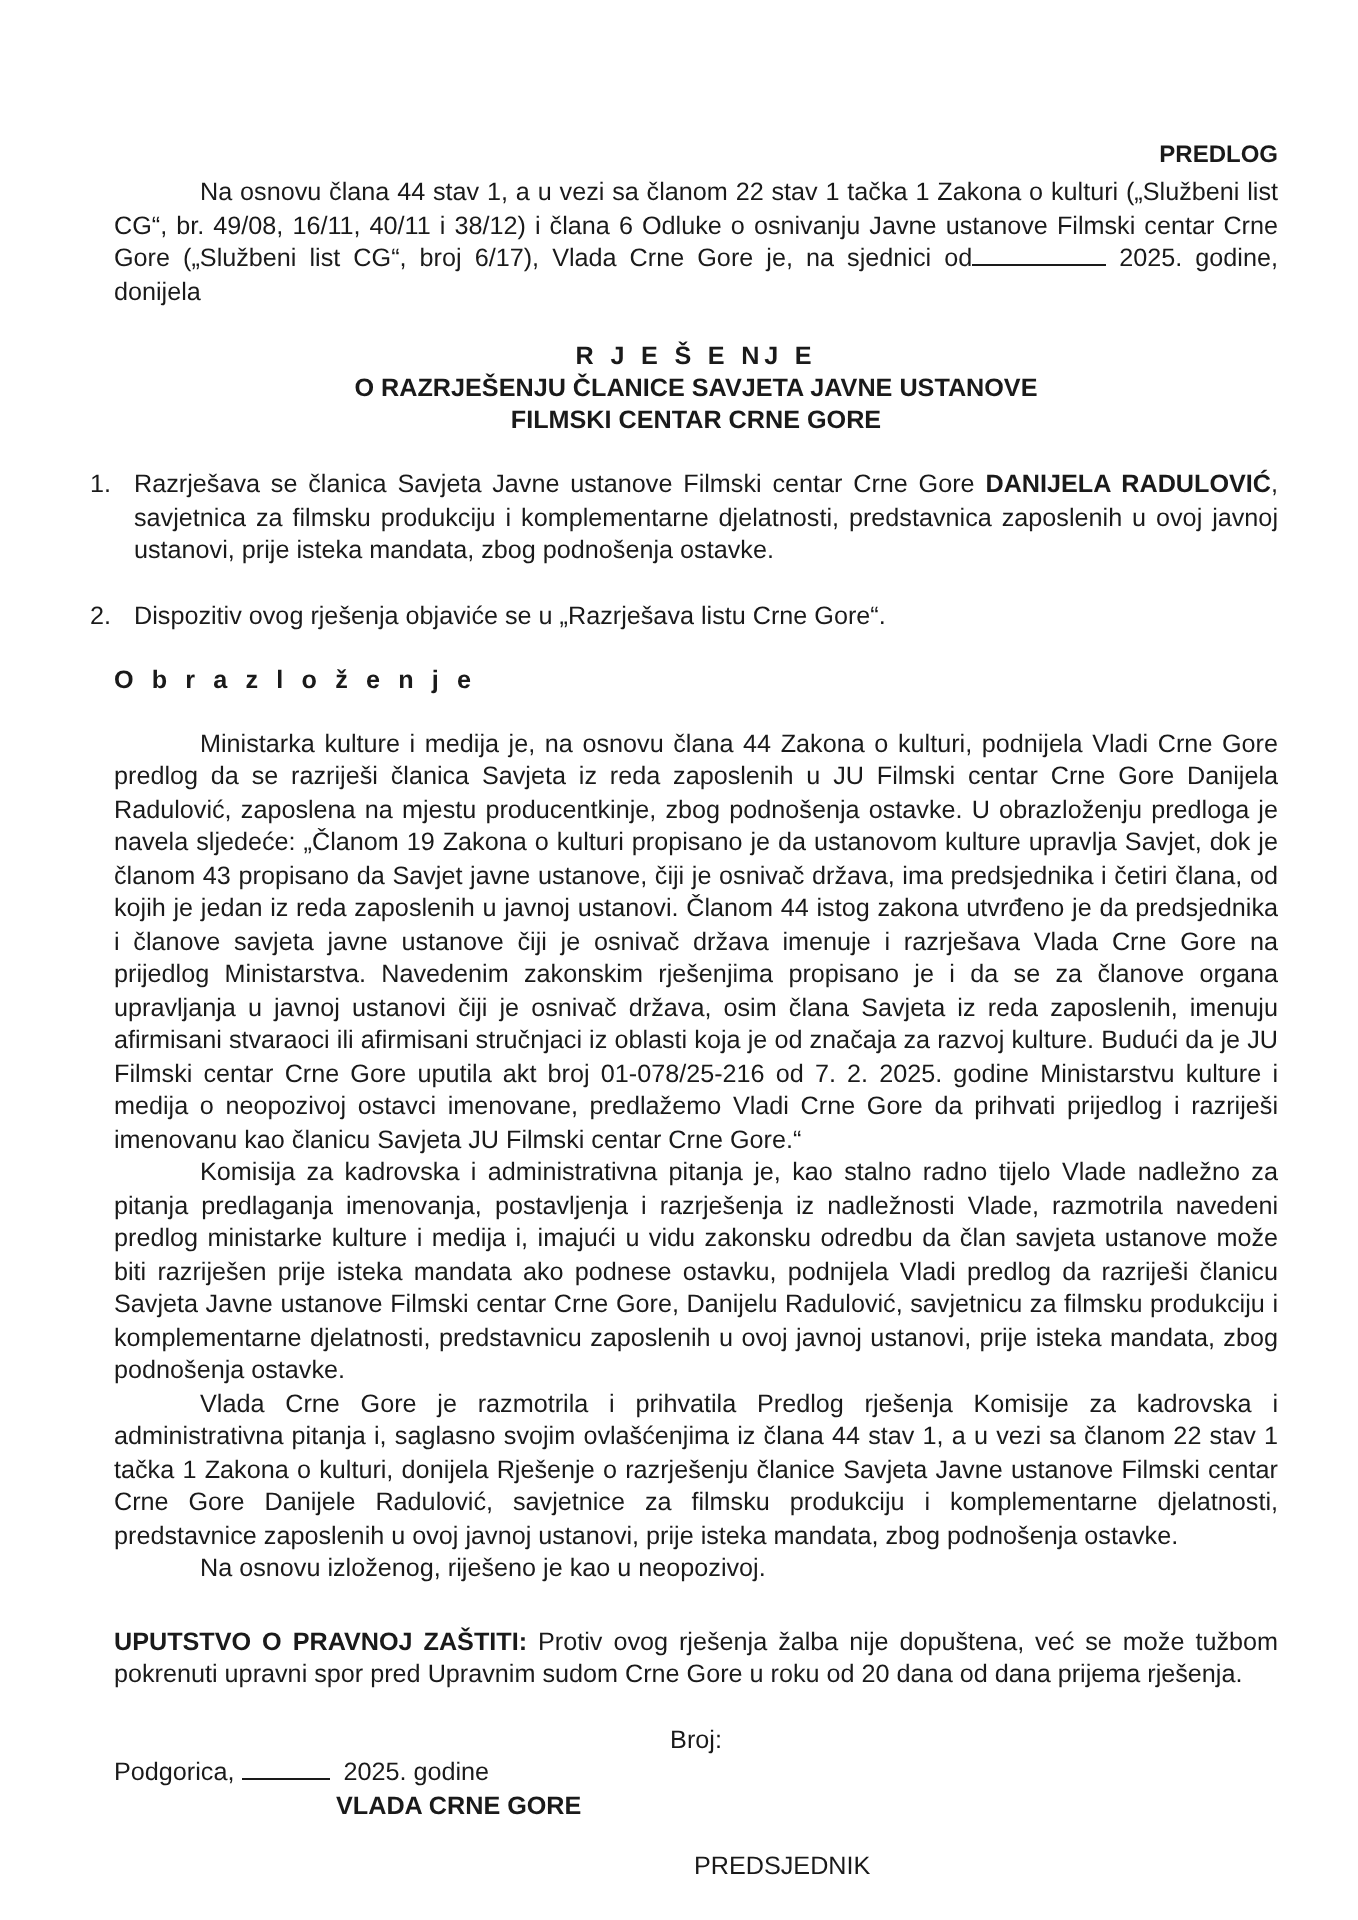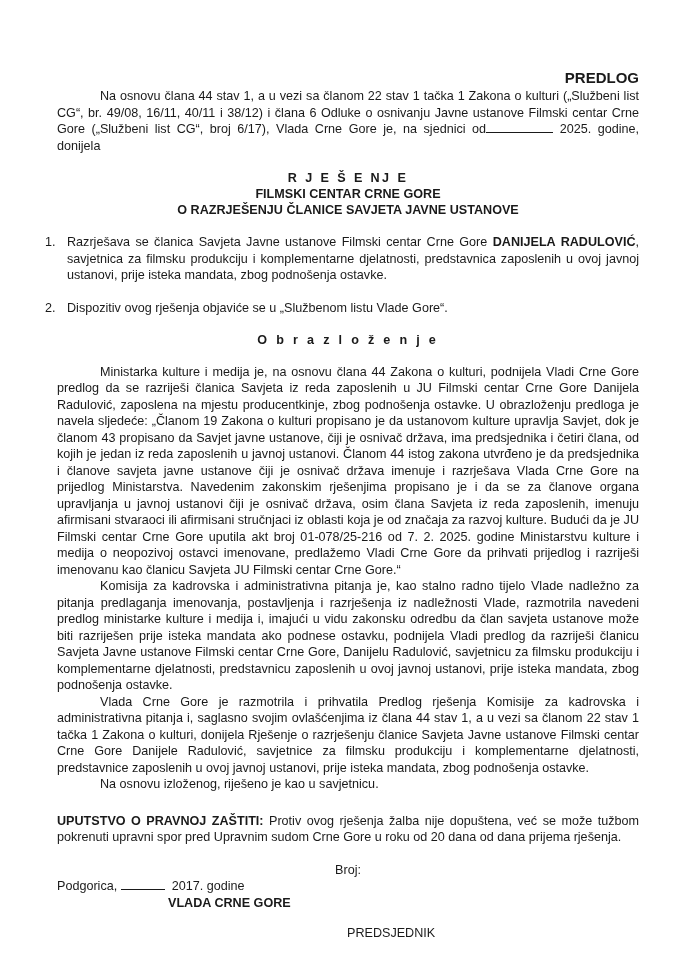--- a/index.html
+++ b/index.html
@@ -5,73 +5,73 @@
   * { margin: 0; padding: 0; box-sizing: border-box; }
   html, body { width: 679px; height: 960px; background: #ffffff; overflow: hidden; }
   body {
     font-family: "Liberation Sans", sans-serif;
     color: #1a1a1a;
     font-size: 12.6px;
     line-height: 16.5px;
     position: relative;
   }
   .page { position: absolute; left: 57px; top: 69px; width: 582px; }
-  .predlog { text-align: right; font-weight: bold; font-size: 15px; line-height: 17px; margin-bottom: 2px; }
+  .predlog { text-align: right; font-weight: bold; font-size: 12px; line-height: 17px; margin-bottom: 2px; }
   .p { text-align: justify; }
   .indent { text-indent: 43px; }
   .title-block { margin-top: 16px; font-weight: bold; text-align: center; line-height: 16px; }
   .title-spaced { letter-spacing: 2.4px; }
   .list { margin-top: 16px; margin-left: -12px; }
   .li { display: flex; margin-bottom: 16px; }
   .li-num { width: 22px; flex: 0 0 22px; }
   .li-text { flex: 1; text-align: justify; }
   .b { font-weight: bold; }
-  .obr { font-weight: bold; text-align: center; letter-spacing: 2.8px; margin-top: 6px; margin-bottom: 15px; }
+  .obr { font-weight: bold; letter-spacing: 2.8px; margin-top: 6px; margin-bottom: 15px; }
   .upts { margin-top: 20px; text-align: justify; }
   .broj { margin-top: 16px; text-align: center; }
   .vlada { font-weight: bold; margin-left: 111px; margin-top: 0px; }
   .pred { font-weight: normal; margin-left: 290px; margin-top: 15px; line-height: 15px; }
   .pname { margin-left: 290px; line-height: 15px; }
   .blank { display: inline-block; border-bottom: 1px solid #1a1a1a; height: 11px; vertical-align: baseline; }
 </style>
 </head>
 <body>
 
 <div class="page">
 
   <div class="predlog">PREDLOG</div>
 
   <p class="p indent"><span>Na osnovu člana 44 stav 1, a u vezi sa članom 22 stav 1 tačka 1 Zakona o kulturi („Službeni list CG“, br. 49/08, 16/11, 40/11 i 38/12) i člana 6 Odluke o osnivanju Javne ustanove Filmski centar Crne Gore („Službeni list CG“, broj 6/17), Vlada Crne Gore je, na sjednici od</span><span class="blank" style="width:67px;"></span><span> 2025. godine, donijela</span></p>
 
   <div class="title-block">
     <div class="title-spaced">R J E Š E NJ E</div>
+    <div>O RAZRJEŠENJU ČLANICE SAVJETA JAVNE USTANOVE</div>
     <div>FILMSKI CENTAR CRNE GORE</div>
-    <div>O RAZRJEŠENJU ČLANICE SAVJETA JAVNE USTANOVE</div>
   </div>
 
   <div class="list">
     <div class="li">
       <span class="li-num">1.</span>
       <span class="li-text"><span>Razrješava se članica Savjeta Javne ustanove Filmski centar Crne Gore </span><span class="b">DANIJELA RADULOVIĆ</span><span>, savjetnica za filmsku produkciju i komplementarne djelatnosti, predstavnica zaposlenih u ovoj javnoj ustanovi, prije isteka mandata, zbog podnošenja ostavke.</span></span>
     </div>
     <div class="li">
       <span class="li-num">2.</span>
-      <span class="li-text">Dispozitiv ovog rješenja objaviće se u „Službenom listu Vlade Gore“.</span>
+      <span class="li-text">Dispozitiv ovog rješenja objaviće se u „Razrješava listu Crne Gore“.</span>
     </div>
   </div>
 
   <div class="obr">O b r a z l o ž e n j e</div>
 
   <p class="p indent">Ministarka kulture i medija je, na osnovu člana 44 Zakona o kulturi, podnijela Vladi Crne Gore predlog da se razriješi članica Savjeta iz reda zaposlenih u JU Filmski centar Crne Gore Danijela Radulović, zaposlena na mjestu producentkinje, zbog podnošenja ostavke. U obrazloženju predloga je navela sljedeće: „Članom 19 Zakona o kulturi propisano je da ustanovom kulture upravlja Savjet, dok je članom 43 propisano da Savjet javne ustanove, čiji je osnivač država, ima predsjednika i četiri člana, od kojih je jedan iz reda zaposlenih u javnoj ustanovi. Članom 44 istog zakona utvrđeno je da predsjednika i članove savjeta javne ustanove čiji je osnivač država imenuje i razrješava Vlada Crne Gore na prijedlog Ministarstva. Navedenim zakonskim rješenjima propisano je i da se za članove organa upravljanja u javnoj ustanovi čiji je osnivač država, osim člana Savjeta iz reda zaposlenih, imenuju afirmisani stvaraoci ili afirmisani stručnjaci iz oblasti koja je od značaja za razvoj kulture. Budući da je JU Filmski centar Crne Gore uputila akt broj 01-078/25-216 od 7. 2. 2025. godine Ministarstvu kulture i medija o neopozivoj ostavci imenovane, predlažemo Vladi Crne Gore da prihvati prijedlog i razriješi imenovanu kao članicu Savjeta JU Filmski centar Crne Gore.“</p>
   <p class="p indent">Komisija za kadrovska i administrativna pitanja je, kao stalno radno tijelo Vlade nadležno za pitanja predlaganja imenovanja, postavljenja i razrješenja iz nadležnosti Vlade, razmotrila navedeni predlog ministarke kulture i medija i, imajući u vidu zakonsku odredbu da član savjeta ustanove može biti razriješen prije isteka mandata ako podnese ostavku, podnijela Vladi predlog da razriješi članicu Savjeta Javne ustanove Filmski centar Crne Gore, Danijelu Radulović, savjetnicu za filmsku produkciju i komplementarne djelatnosti, predstavnicu zaposlenih u ovoj javnoj ustanovi, prije isteka mandata, zbog podnošenja ostavke.</p>
   <p class="p indent">Vlada Crne Gore je razmotrila i prihvatila Predlog rješenja Komisije za kadrovska i administrativna pitanja i, saglasno svojim ovlašćenjima iz člana 44 stav 1, a u vezi sa članom 22 stav 1 tačka 1 Zakona o kulturi, donijela Rješenje o razrješenju članice Savjeta Javne ustanove Filmski centar Crne Gore Danijele Radulović, savjetnice za filmsku produkciju i komplementarne djelatnosti, predstavnice zaposlenih u ovoj javnoj ustanovi, prije isteka mandata, zbog podnošenja ostavke.</p>
-  <p class="p indent">Na osnovu izloženog, riješeno je kao u savjetnicu.</p>
+  <p class="p indent">Na osnovu izloženog, riješeno je kao u neopozivoj.</p>
 
   <p class="upts"><span class="b">UPUTSTVO O PRAVNOJ ZAŠTITI:</span><span> Protiv ovog rješenja žalba nije dopuštena, već se može tužbom pokrenuti upravni spor pred Upravnim sudom Crne Gore u roku od 20 dana od dana prijema rješenja.</span></p>
 
   <div class="broj">Broj:</div>
-  <div><span>Podgorica, </span><span class="blank" style="width:44px;"></span><span style="white-space:pre;">  2017. godine</span></div>
+  <div><span>Podgorica, </span><span class="blank" style="width:44px;"></span><span style="white-space:pre;">  2025. godine</span></div>
 
   <div class="vlada">VLADA CRNE GORE</div>
 
   <div class="pred">PREDSJEDNIK</div>
 
 </div>
 
 </body></html>

